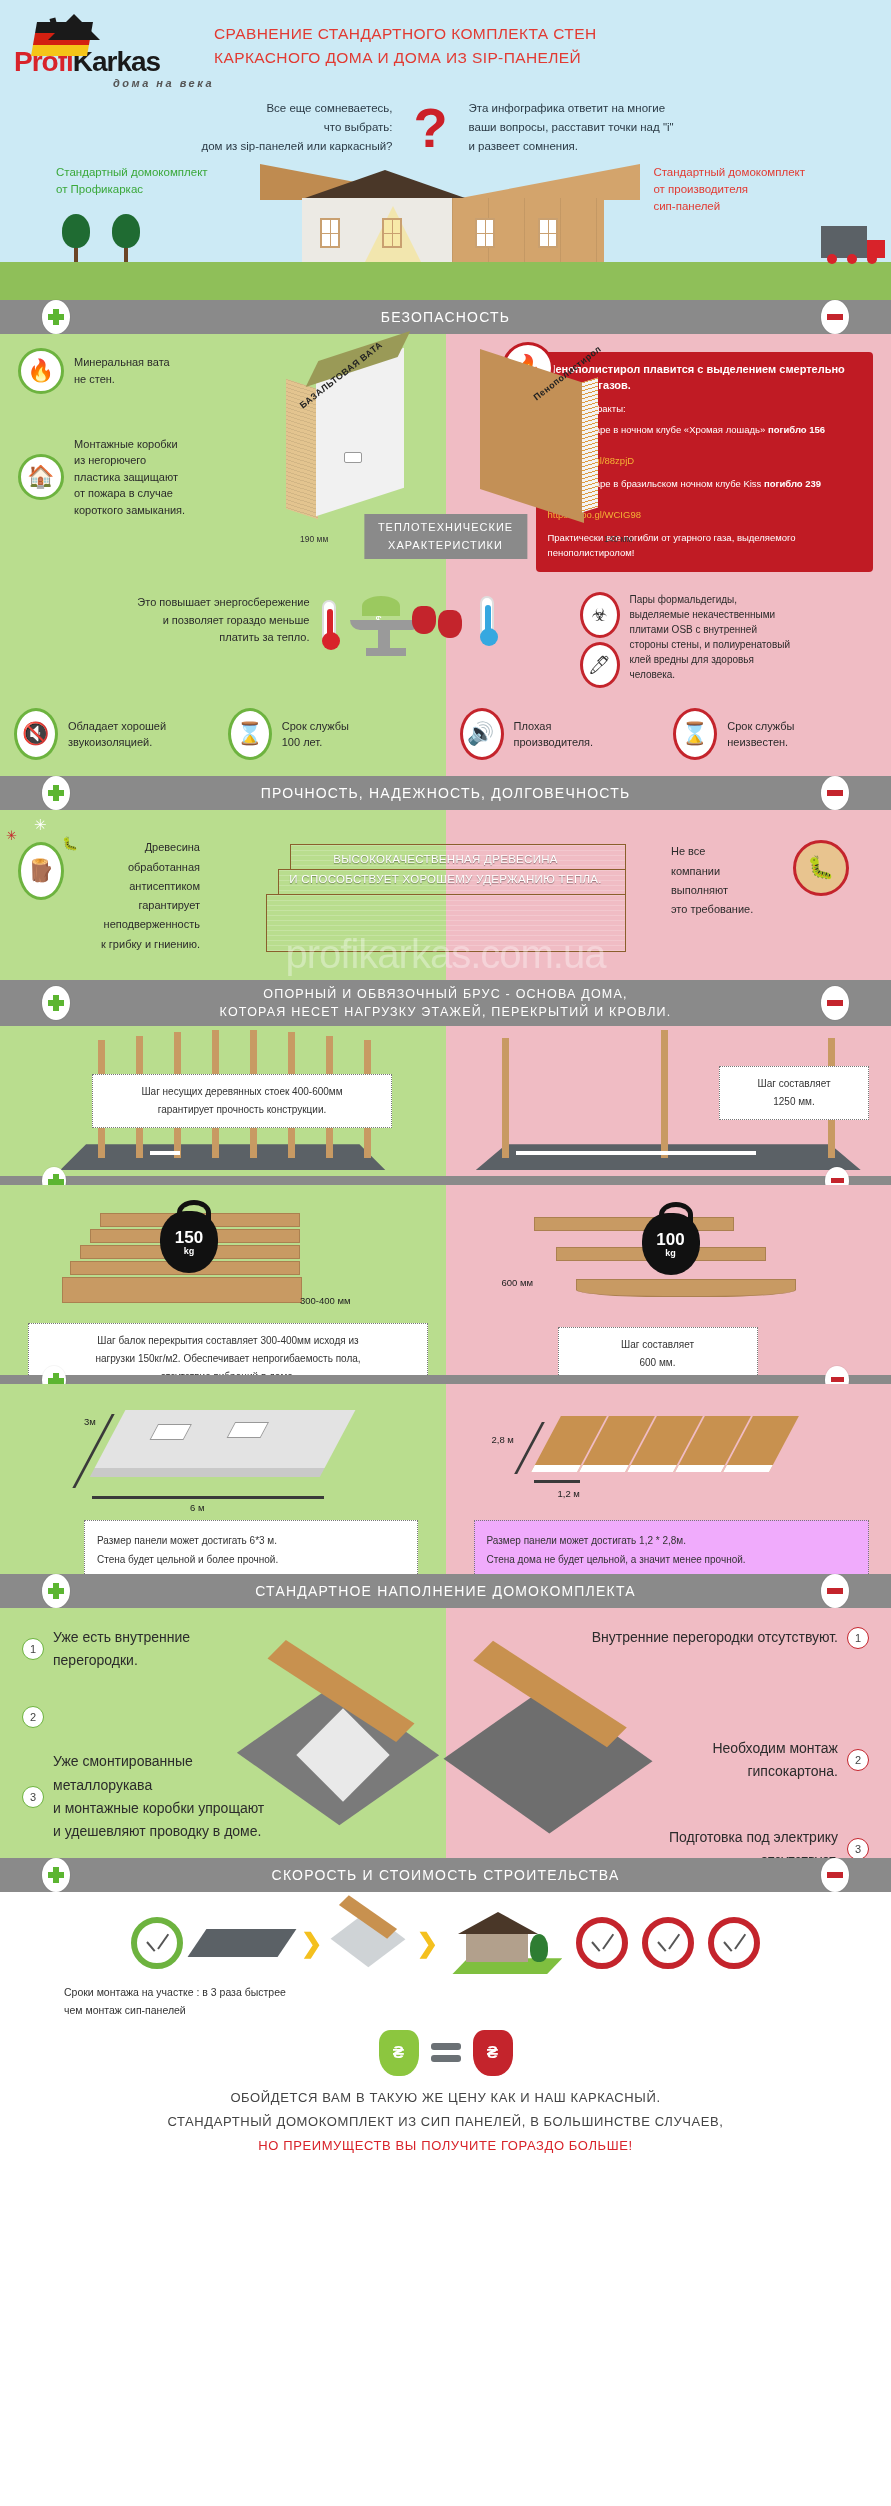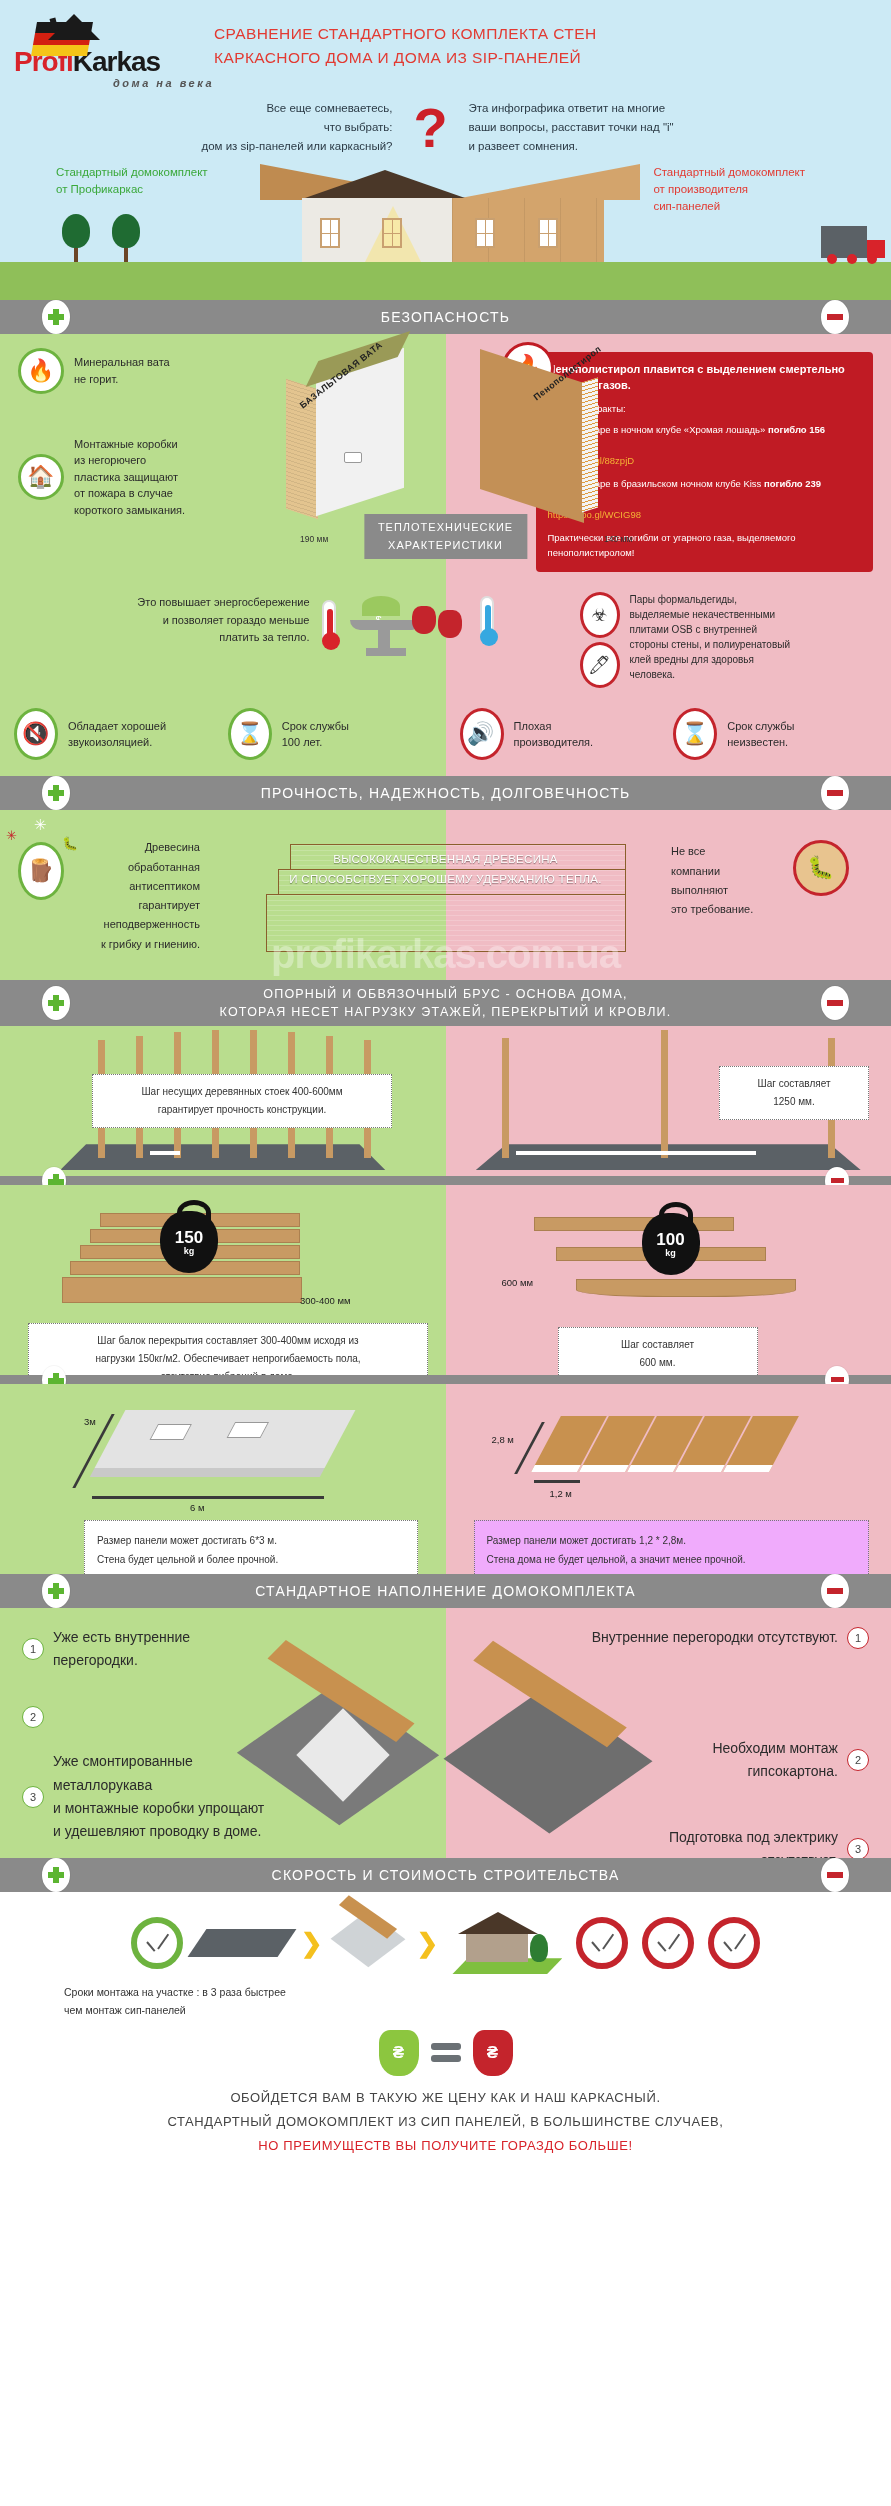--- a/index.html
+++ b/index.html
@@ -137,21 +137,21 @@
   .bottomrow { display:flex; padding: 10px 14px 16px; gap:10px; align-items:center;}
   .bottomrow .row{flex:1;}
 
   
   .strength { position:relative; height:170px; }
   .planks { position:absolute; left:50%; top:34px; transform:translateX(-50%); width:360px; }
   .plank { height:26px; background:linear-gradient(to bottom,#c08b4a,#a97338); border:1px solid #8a5f2c;
     background-image: repeating-linear-gradient(to bottom, rgba(255,255,255,.18) 0 1px, transparent 1px 5px);}
   .plank-txt { position:absolute; left:0; right:0; top:40px; text-align:center; color:#fff; font-size:11.5px; line-height:1.7;
     text-transform:uppercase; font-variant:small-caps; letter-spacing:.3px; text-shadow:0 1px 1px rgba(0,0,0,.4);}
-  .watermark { position:absolute; left:0; right:0; top:78px; text-align:center; font-size:40px; font-weight:bold;
+  .watermark { position:absolute; left:0; right:0; top:78px; text-align:center; font-size:40px; font-weight:normal;
     color:rgba(255,255,255,.35); letter-spacing:-1px; pointer-events:none;}
 
   
   .framezone { position:relative; height:150px; }
   .stud { position:absolute; bottom:18px; width:7px; background:#c89a63; }
   .slab { position:absolute; bottom:0; height:26px; background:#5b6166;}
   .callout { position:absolute; background:#fff; border:1px dotted #777; font-size:10px; line-height:1.8; padding:8px 10px; text-align:center;}
   .arrowh { position:absolute; height:4px; background:#fff; }
 
   
@@ -288,21 +288,21 @@
         <span class="minus"></span>
       </div>
   </div>
 
   <div class="split">
     <div class="pane-l">
       <div class="safety-l">
         <div class="row" style="margin-bottom:42px">
           <div class="ic g">🔥</div>
           <div class="txt" style="white-space:pre-line">Минеральная вата
-не горит.</div>
+не стен.</div>
         </div>
         <div class="row">
           <div class="ic g">🏠</div>
           <div class="txt" style="white-space:pre-line">Монтажные коробки
 из негорючего
 пластика защищают
 от пожара в случае
 короткого замыкания.</div>
         </div>
       </div>
@@ -579,21 +579,21 @@
     </div>
     <div class="pane-r panelzone">
       <div class="sipstrip" style="left:100px;top:32px"></div>
       <div class="sipstrip" style="left:148px;top:32px"></div>
       <div class="sipstrip" style="left:196px;top:32px"></div>
       <div class="sipstrip" style="left:244px;top:32px"></div>
       <div class="sipstrip" style="left:292px;top:32px"></div>
       <div class="dimline" style="left:82px;top:38px;width:3px;height:52px;transform:skewX(-28deg)"></div>
       <div class="dim" style="left:46px;top:50px">2,8 м</div>
       <div class="dimline" style="left:88px;top:96px;width:46px;height:3px"></div>
-      <div class="dim" style="left:104px;top:104px">1,2 м</div>
+      <div class="dim" style="left:112px;top:104px">1,2 м</div>
       <div style="position:absolute;left:28px;top:136px;right:22px;background:#f0abfc;border:1px dotted #777;padding:10px 12px;font-size:10px;line-height:1.9;white-space:pre-line">Размер панели может достигать 1,2 * 2,8м.
 Стена дома не будет цельной, а значит менее прочной.</div>
     </div>
   </div>
 
   <div class="barwrap">
     <div class="pill left">
         <span class="plus"></span>
       </div>
     <div class="bar">Стандартное наполнение домокомплекта</div>

